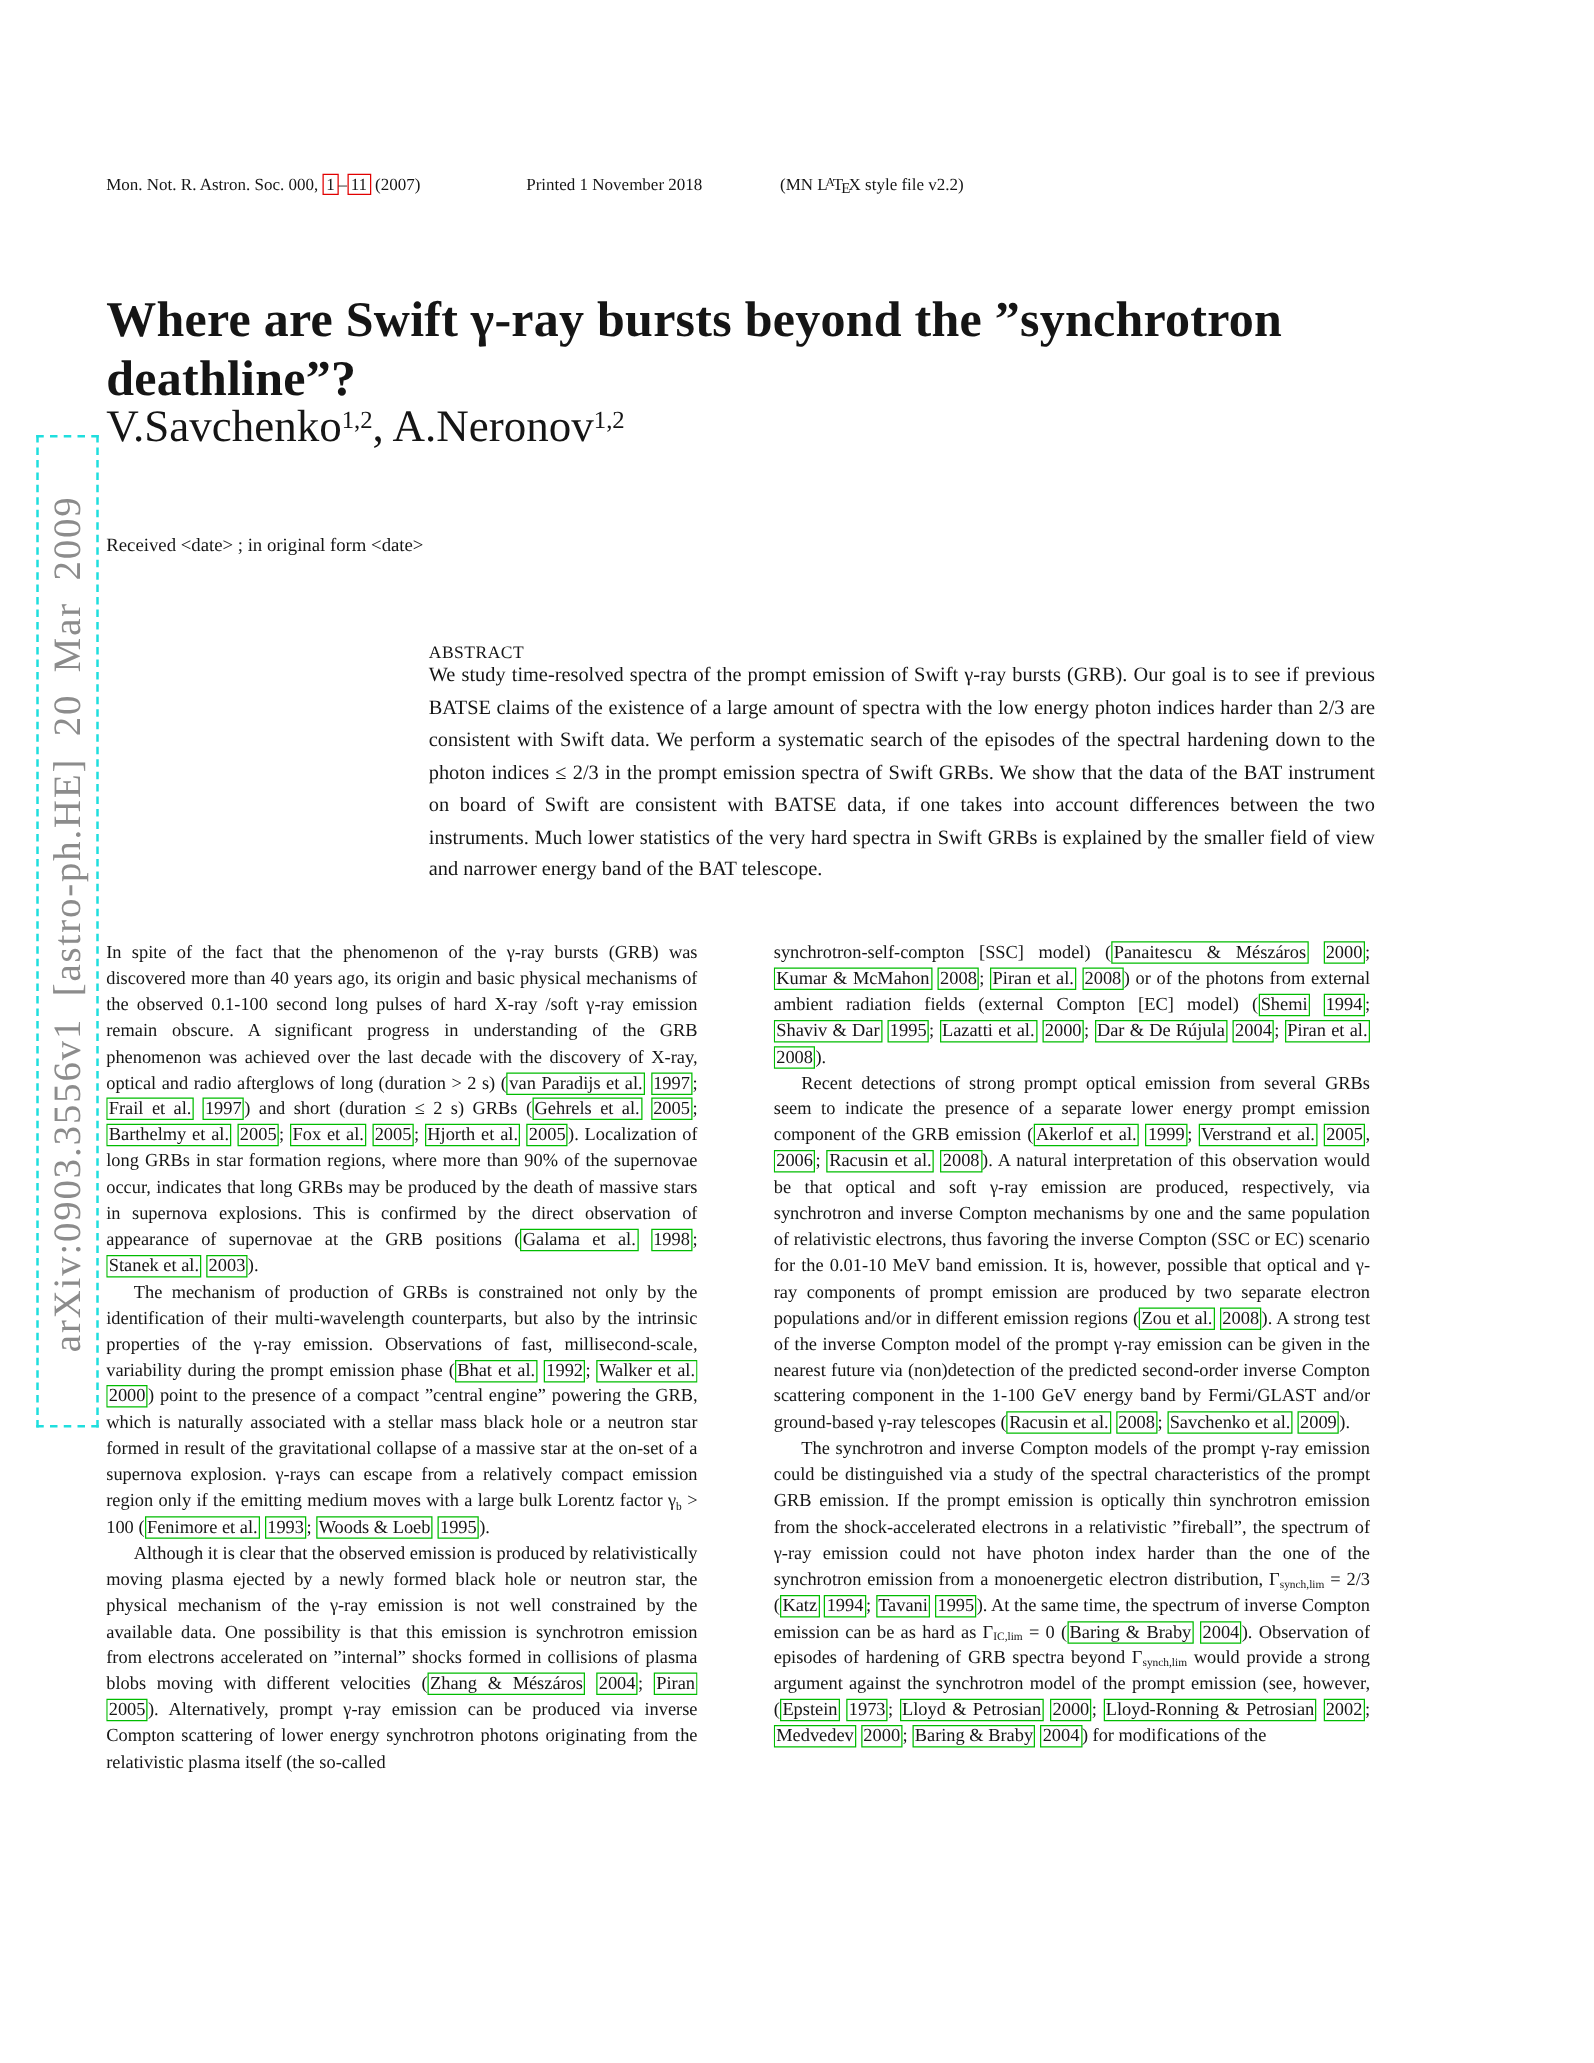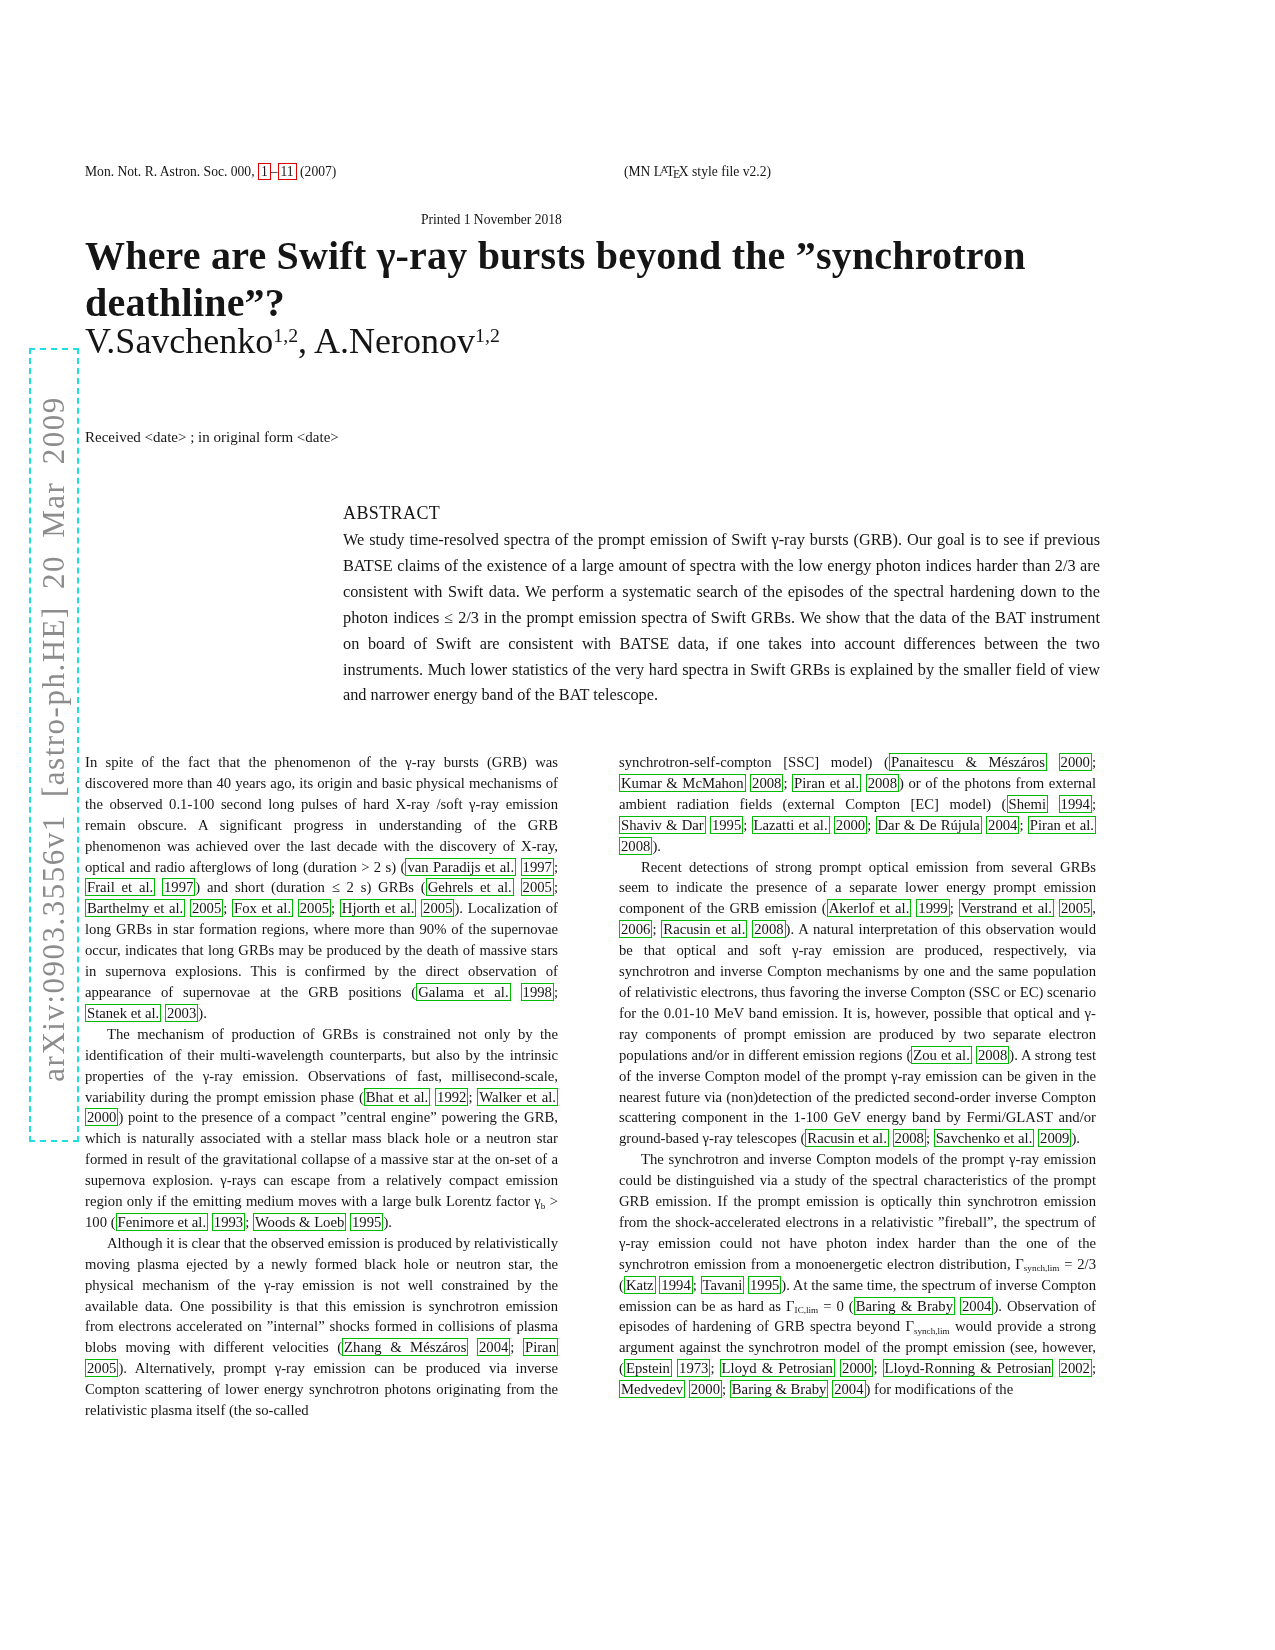--- a/index.html
+++ b/index.html
@@ -3,43 +3,43 @@
 <meta charset="utf-8">
 <style>
   html,body{margin:0;padding:0;}
   body{
     width:1275px;height:1650px;background:#ffffff;position:relative;
     font-family:"Liberation Serif","DejaVu Serif",serif;color:#151515;
     overflow:hidden;-webkit-font-smoothing:antialiased;
   }
   .abs{position:absolute;}
   
-  .header-line{top:164px;left:0;width:1275px;height:20px;font-size:13.6px;}
+  .header-line{top:140px;left:0;width:1275px;height:20px;font-size:13.6px;}
   .hl-journal{left:85px;top:0;white-space:nowrap;}
-  .hl-printed{left:421px;top:0;white-space:nowrap;margin-top:48px;}
+  .hl-printed{left:421px;top:0;white-space:nowrap;}
   .hl-style{left:624px;top:0;white-space:nowrap;}
   .redbox{border:1.5px solid #e10000;padding:0 2px;white-space:nowrap;}
   .lx-a{font-size:0.72em;position:relative;top:-0.34em;margin:0 -1.5px;}
   .lx-e{font-size:0.88em;position:relative;top:0.18em;margin:0 -1.5px;}
   
   .arxiv-box{left:29px;top:348px;width:46px;height:790px;border:2px dashed #1fdede;}
   .arxiv-stamp{
     left:36px;top:1130px;width:782px;transform:rotate(-90deg);transform-origin:0 0;
     font-size:31px;color:#8c8c8c;letter-spacing:1.5px;word-spacing:8px;
     text-align:center;white-space:nowrap;
   }
   
   .paper-title{left:85px;top:232px;width:1010px;font-size:40px;font-weight:700;letter-spacing:0.2px;}
   .authors{left:85px;top:320px;font-size:36px;text-align:center;}
   .author-sup{font-size:0.55em;position:relative;top:-0.55em;}
   .affils{left:85px;top:358px;font-size:13.8px;line-height:23px;}
   .affil-sup{font-size:0.7em;position:relative;top:-0.38em;}
   .received{left:85px;top:429px;font-size:15px;}
   
-  .abstract-label{left:343px;top:503px;font-size:18px;letter-spacing:0.4px;}
+  .abstract-label{left:343px;top:515px;font-size:14px;letter-spacing:0.4px;}
   .abstract-body{
     left:343px;top:527px;width:757px;font-size:16.3px;line-height:25.9px;
     text-align:justify;
   }
   
   .col{top:752px;height:868px;overflow:hidden;font-size:14.7px;line-height:20.9px;text-align:justify;}
   .col-left{left:85px;width:473px;}
   .col-right{left:619px;width:477px;}
   .sec-heading{font-size:15.2px;font-weight:700;margin:0 0 14px 0;text-align:left;}
   .sec-num{display:inline-block;}

